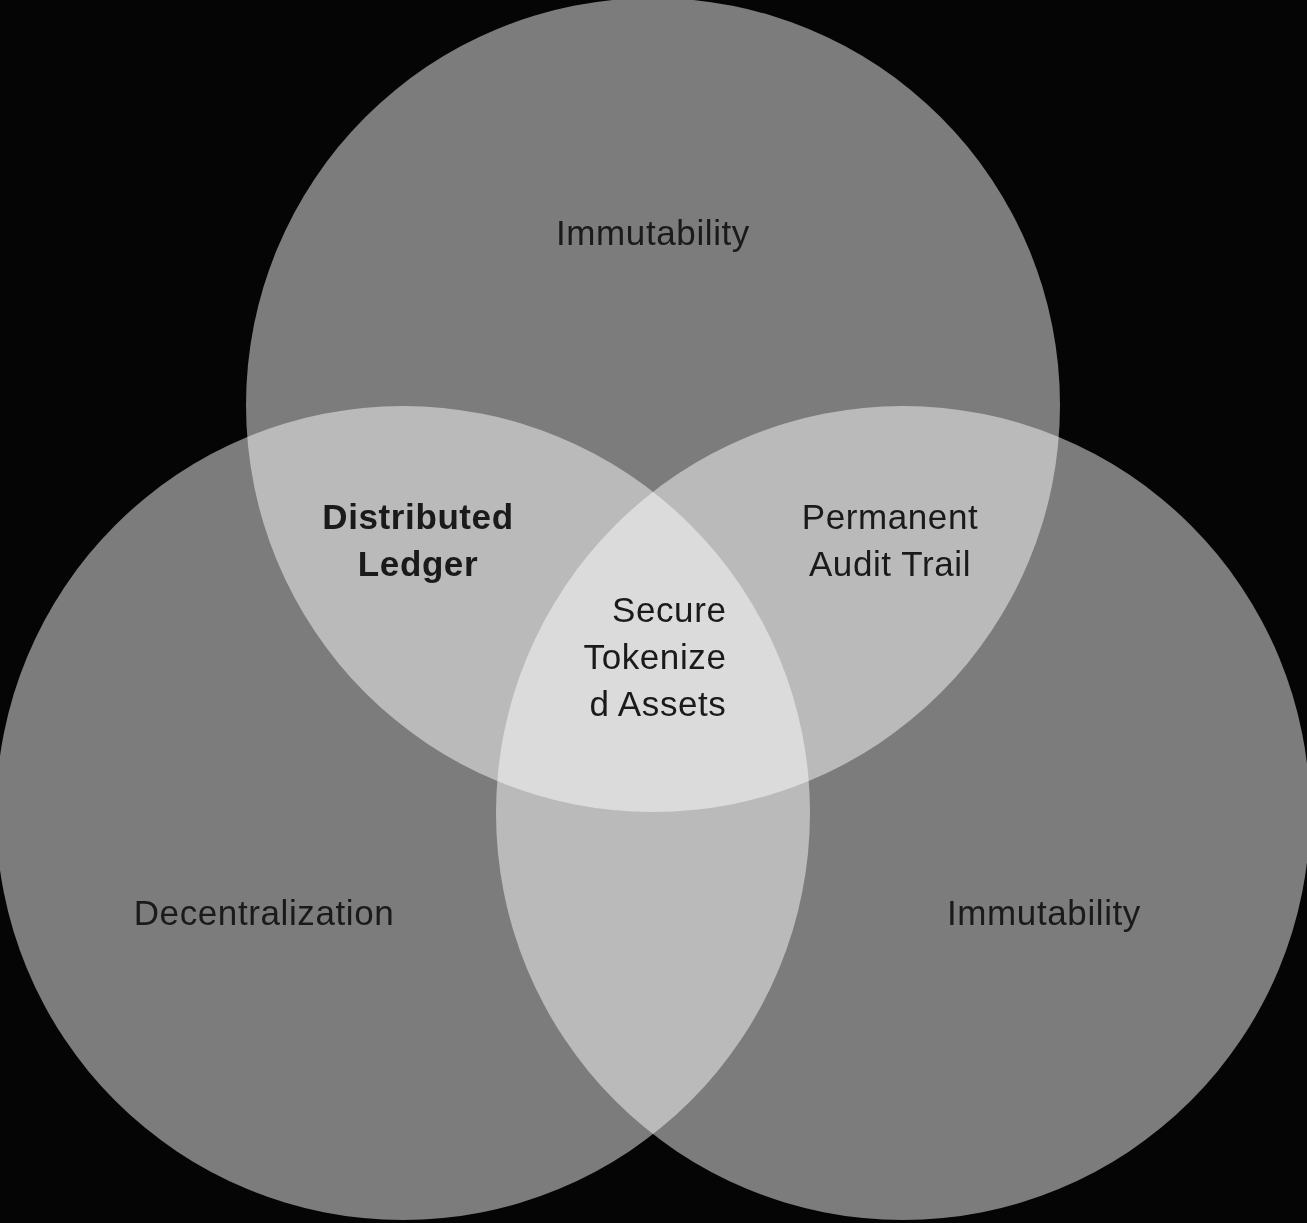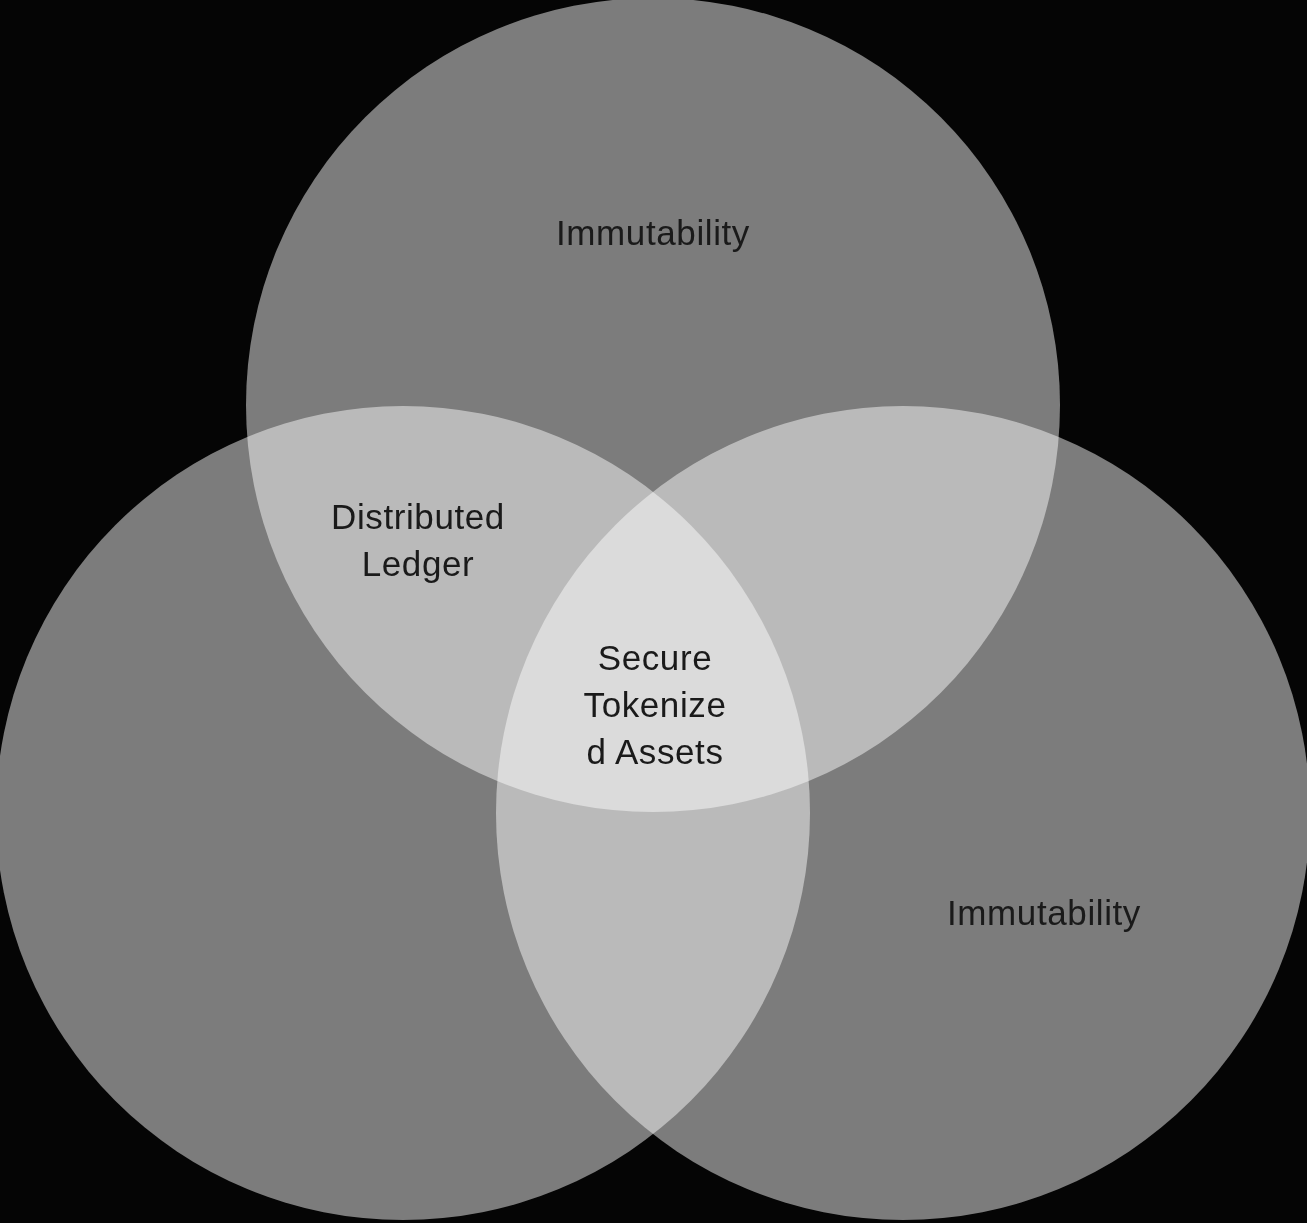--- a/index.html
+++ b/index.html
@@ -36,33 +36,36 @@
     color: var(--text);
     font-size: 35px;
     line-height: 47px;
     letter-spacing: 0.6px;
     text-align: center;
     white-space: pre-line;
   }
   .l-top    { left: 653px;  top: 232px; }
   .l-left   { left: 264px;  top: 912px; }
   .l-right  { left: 1044px; top: 912px; }
-  .l-tl     { left: 418px;  top: 540px; }
+  .l-tl     { left: 418px;  top: 540px; font-weight: bold; }
   .l-tr     { left: 890px;  top: 540px; }
-  .l-center { left: 655px;  top: 704px; }
+  .l-center { left: 655px;  top: 656px; text-align: right; }
   .l-bottom { left: 656px;  top: 911px; }
 </style>
 </head>
 <body>
 
 <div class="venn">
   <div class="circle c-top"></div>
   <div class="circle c-left"></div>
   <div class="circle c-right"></div>
 
   <div class="label l-top">Immutability</div>
+  <div class="label l-left">Decentralization</div>
   <div class="label l-right">Immutability</div>
   <div class="label l-tl">Distributed
 Ledger</div>
+  <div class="label l-tr">Permanent
+Audit Trail</div>
   <div class="label l-center">Secure
 Tokenize
 d Assets</div>
 </div>
 
 </body></html>

